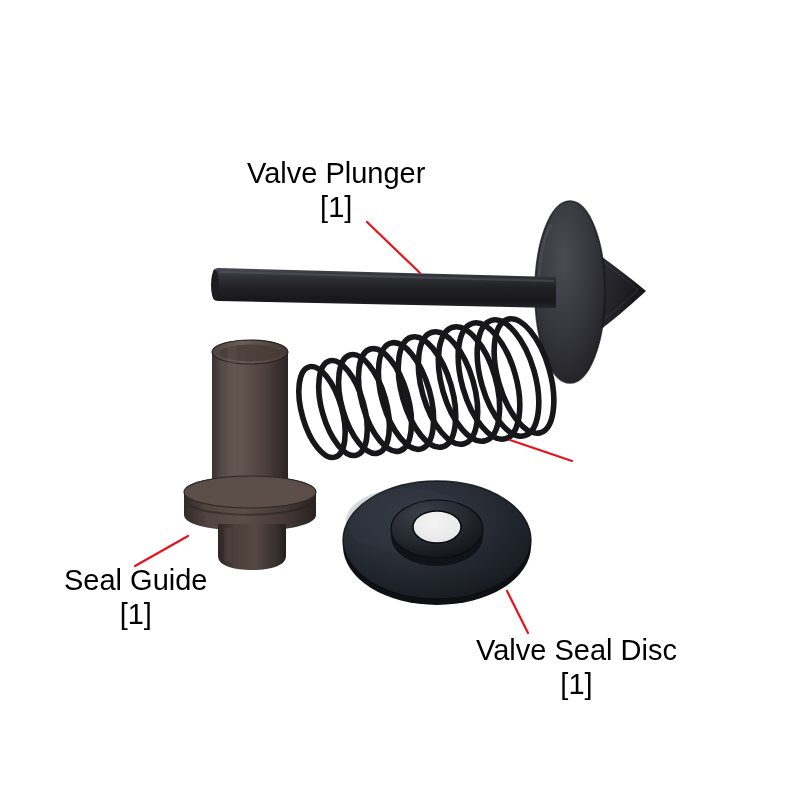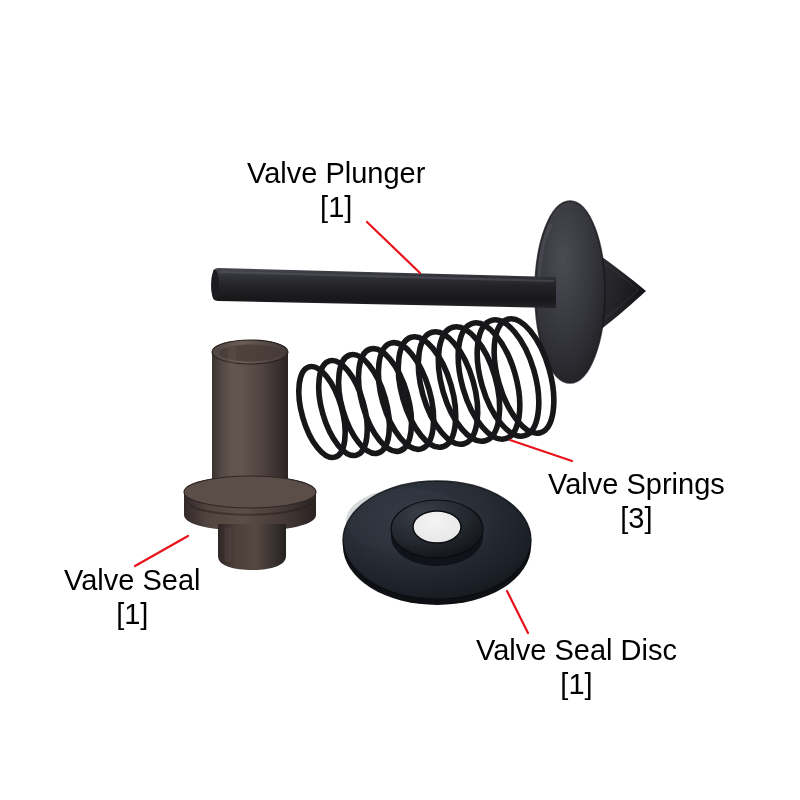--- a/index.html
+++ b/index.html
@@ -225,27 +225,23 @@
       <line x1="135" y1="566" x2="188" y2="536"></line>
       <line x1="528" y1="633" x2="507" y2="591"></line>
     </g>
   </svg>
 
   <div class="label" id="label-plunger">
     <span>Valve Plunger</span>
     <span class="qty">[1]</span>
   </div>
 
-  <div class="label" id="label-springs">
-    <span>Valve Springs</span>
-    <span class="qty">[3]</span>
-  </div>
 
   <div class="label" id="label-guide">
-    <span>Valve Seal</span>
+    <span>Seal Guide</span>
     <span class="qty">[1]</span>
   </div>
 
   <div class="label" id="label-sealdisc">
     <span>Valve Seal Disc</span>
     <span class="qty">[1]</span>
   </div>
 
 </div>
 

